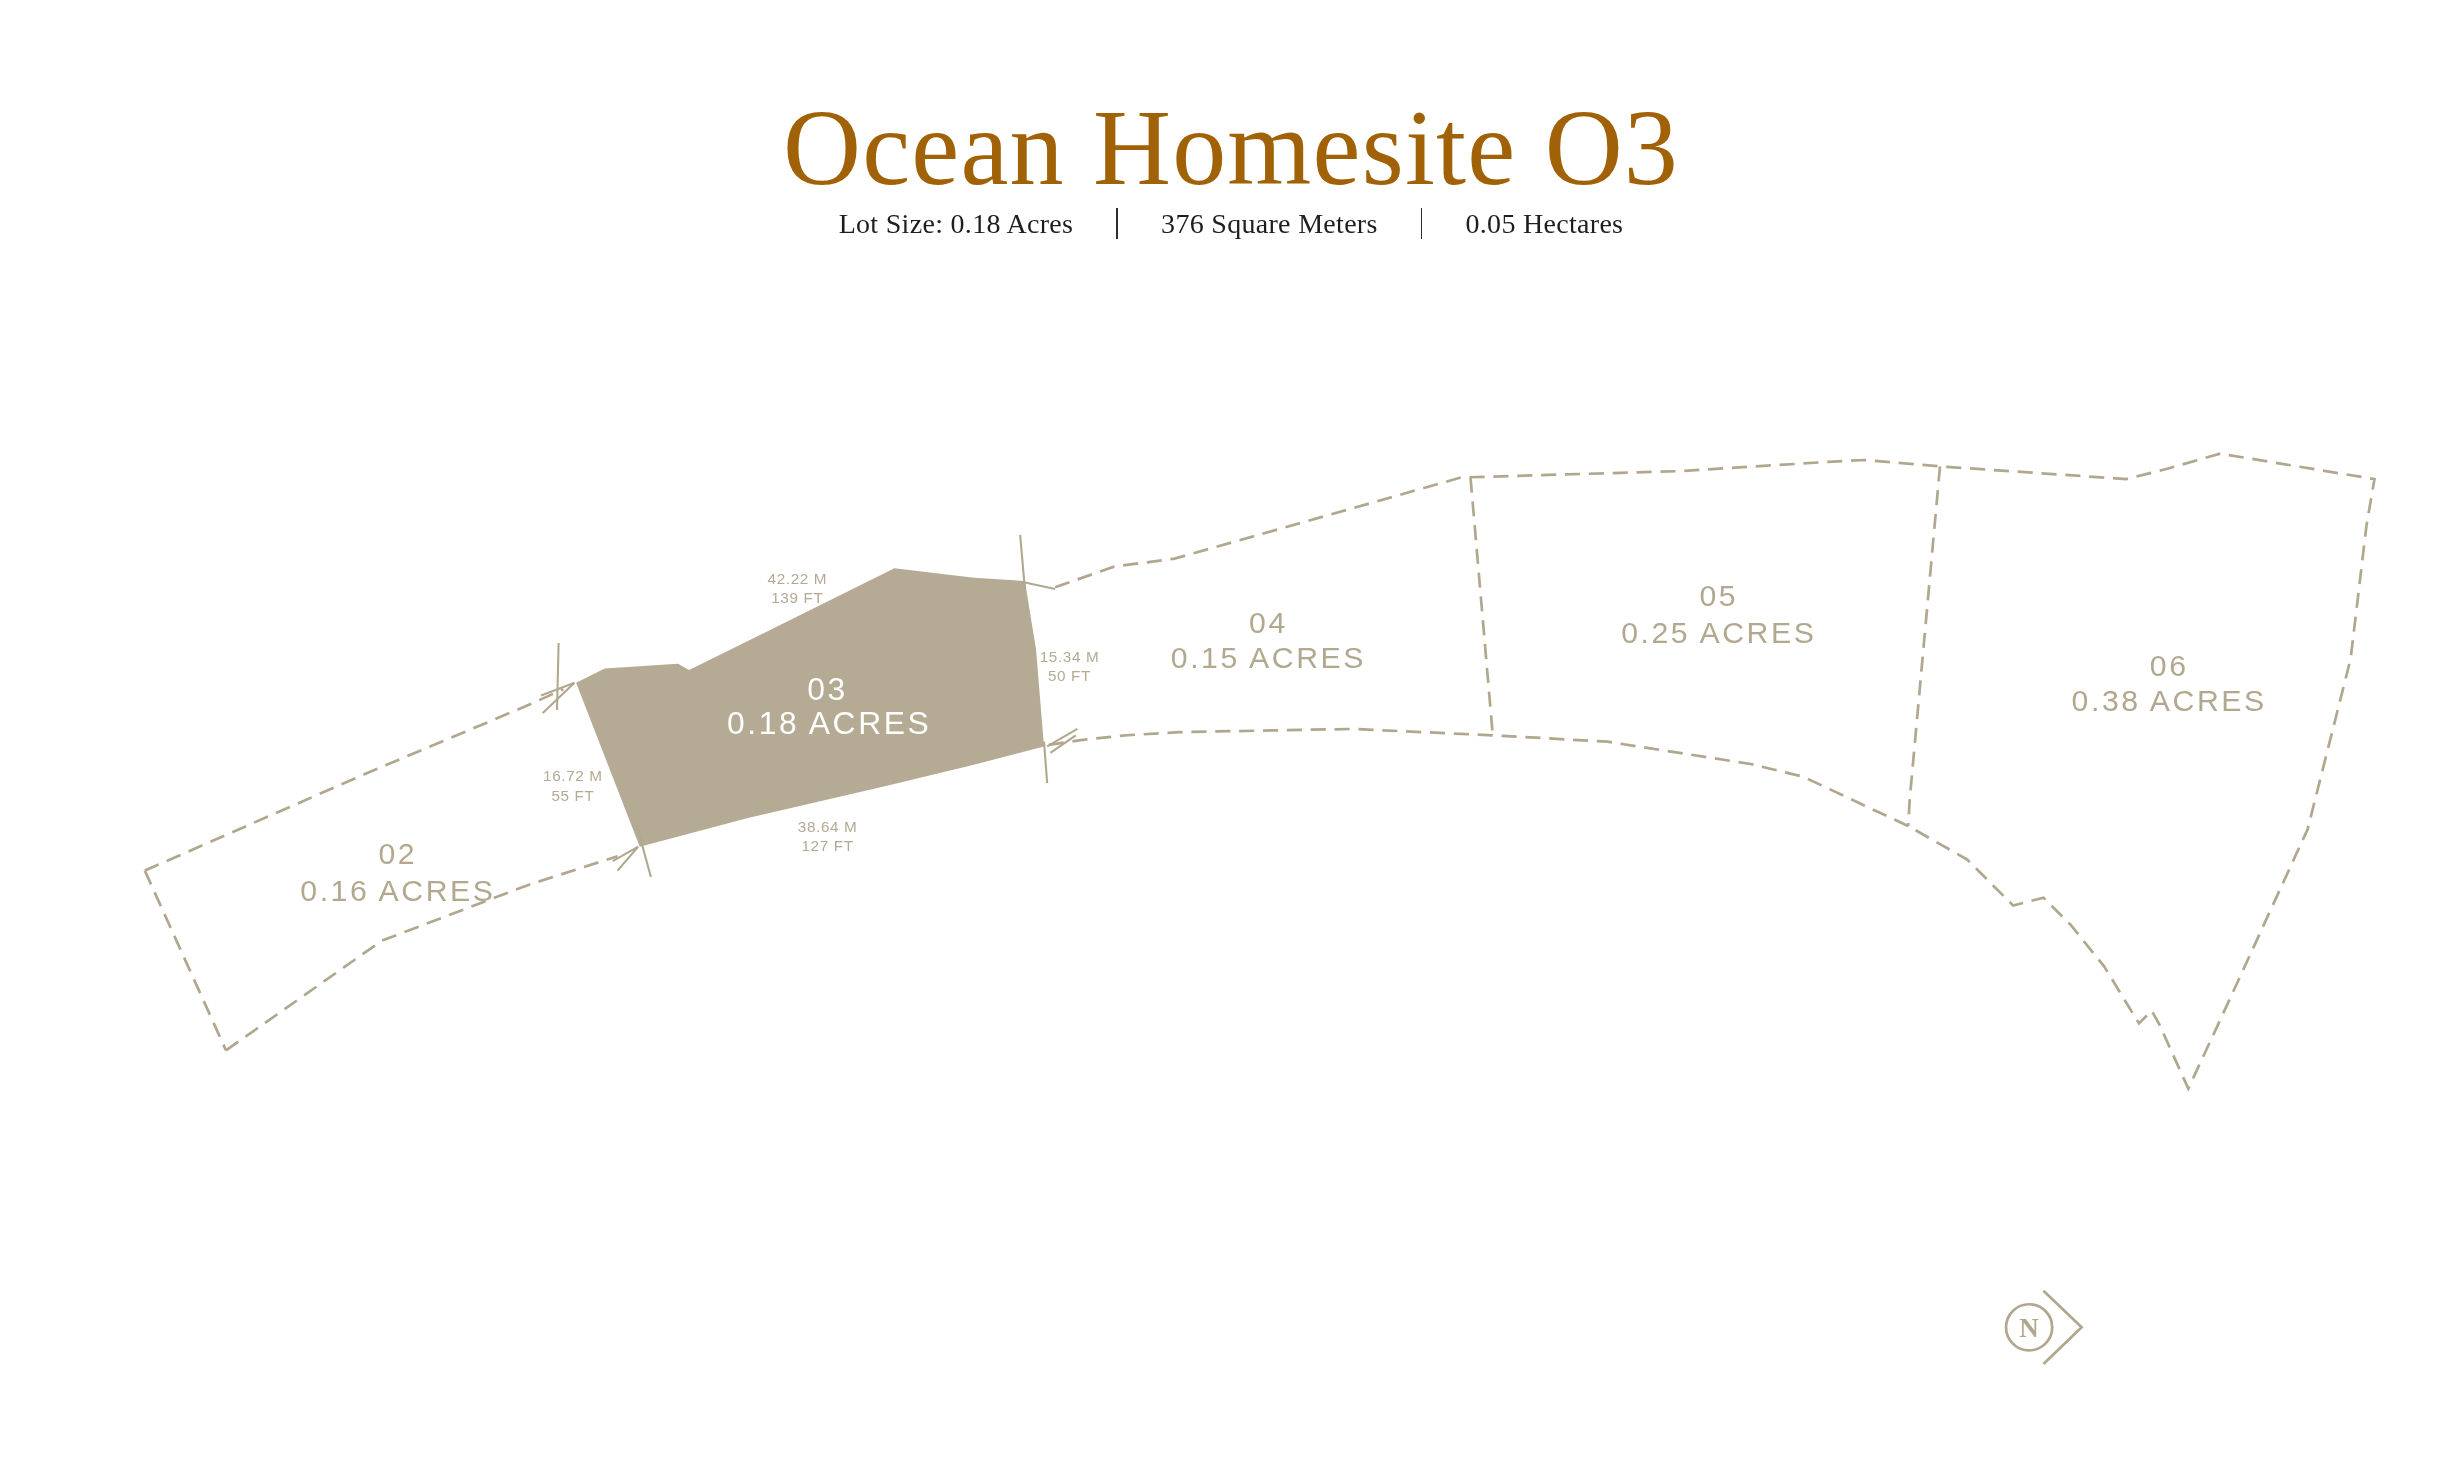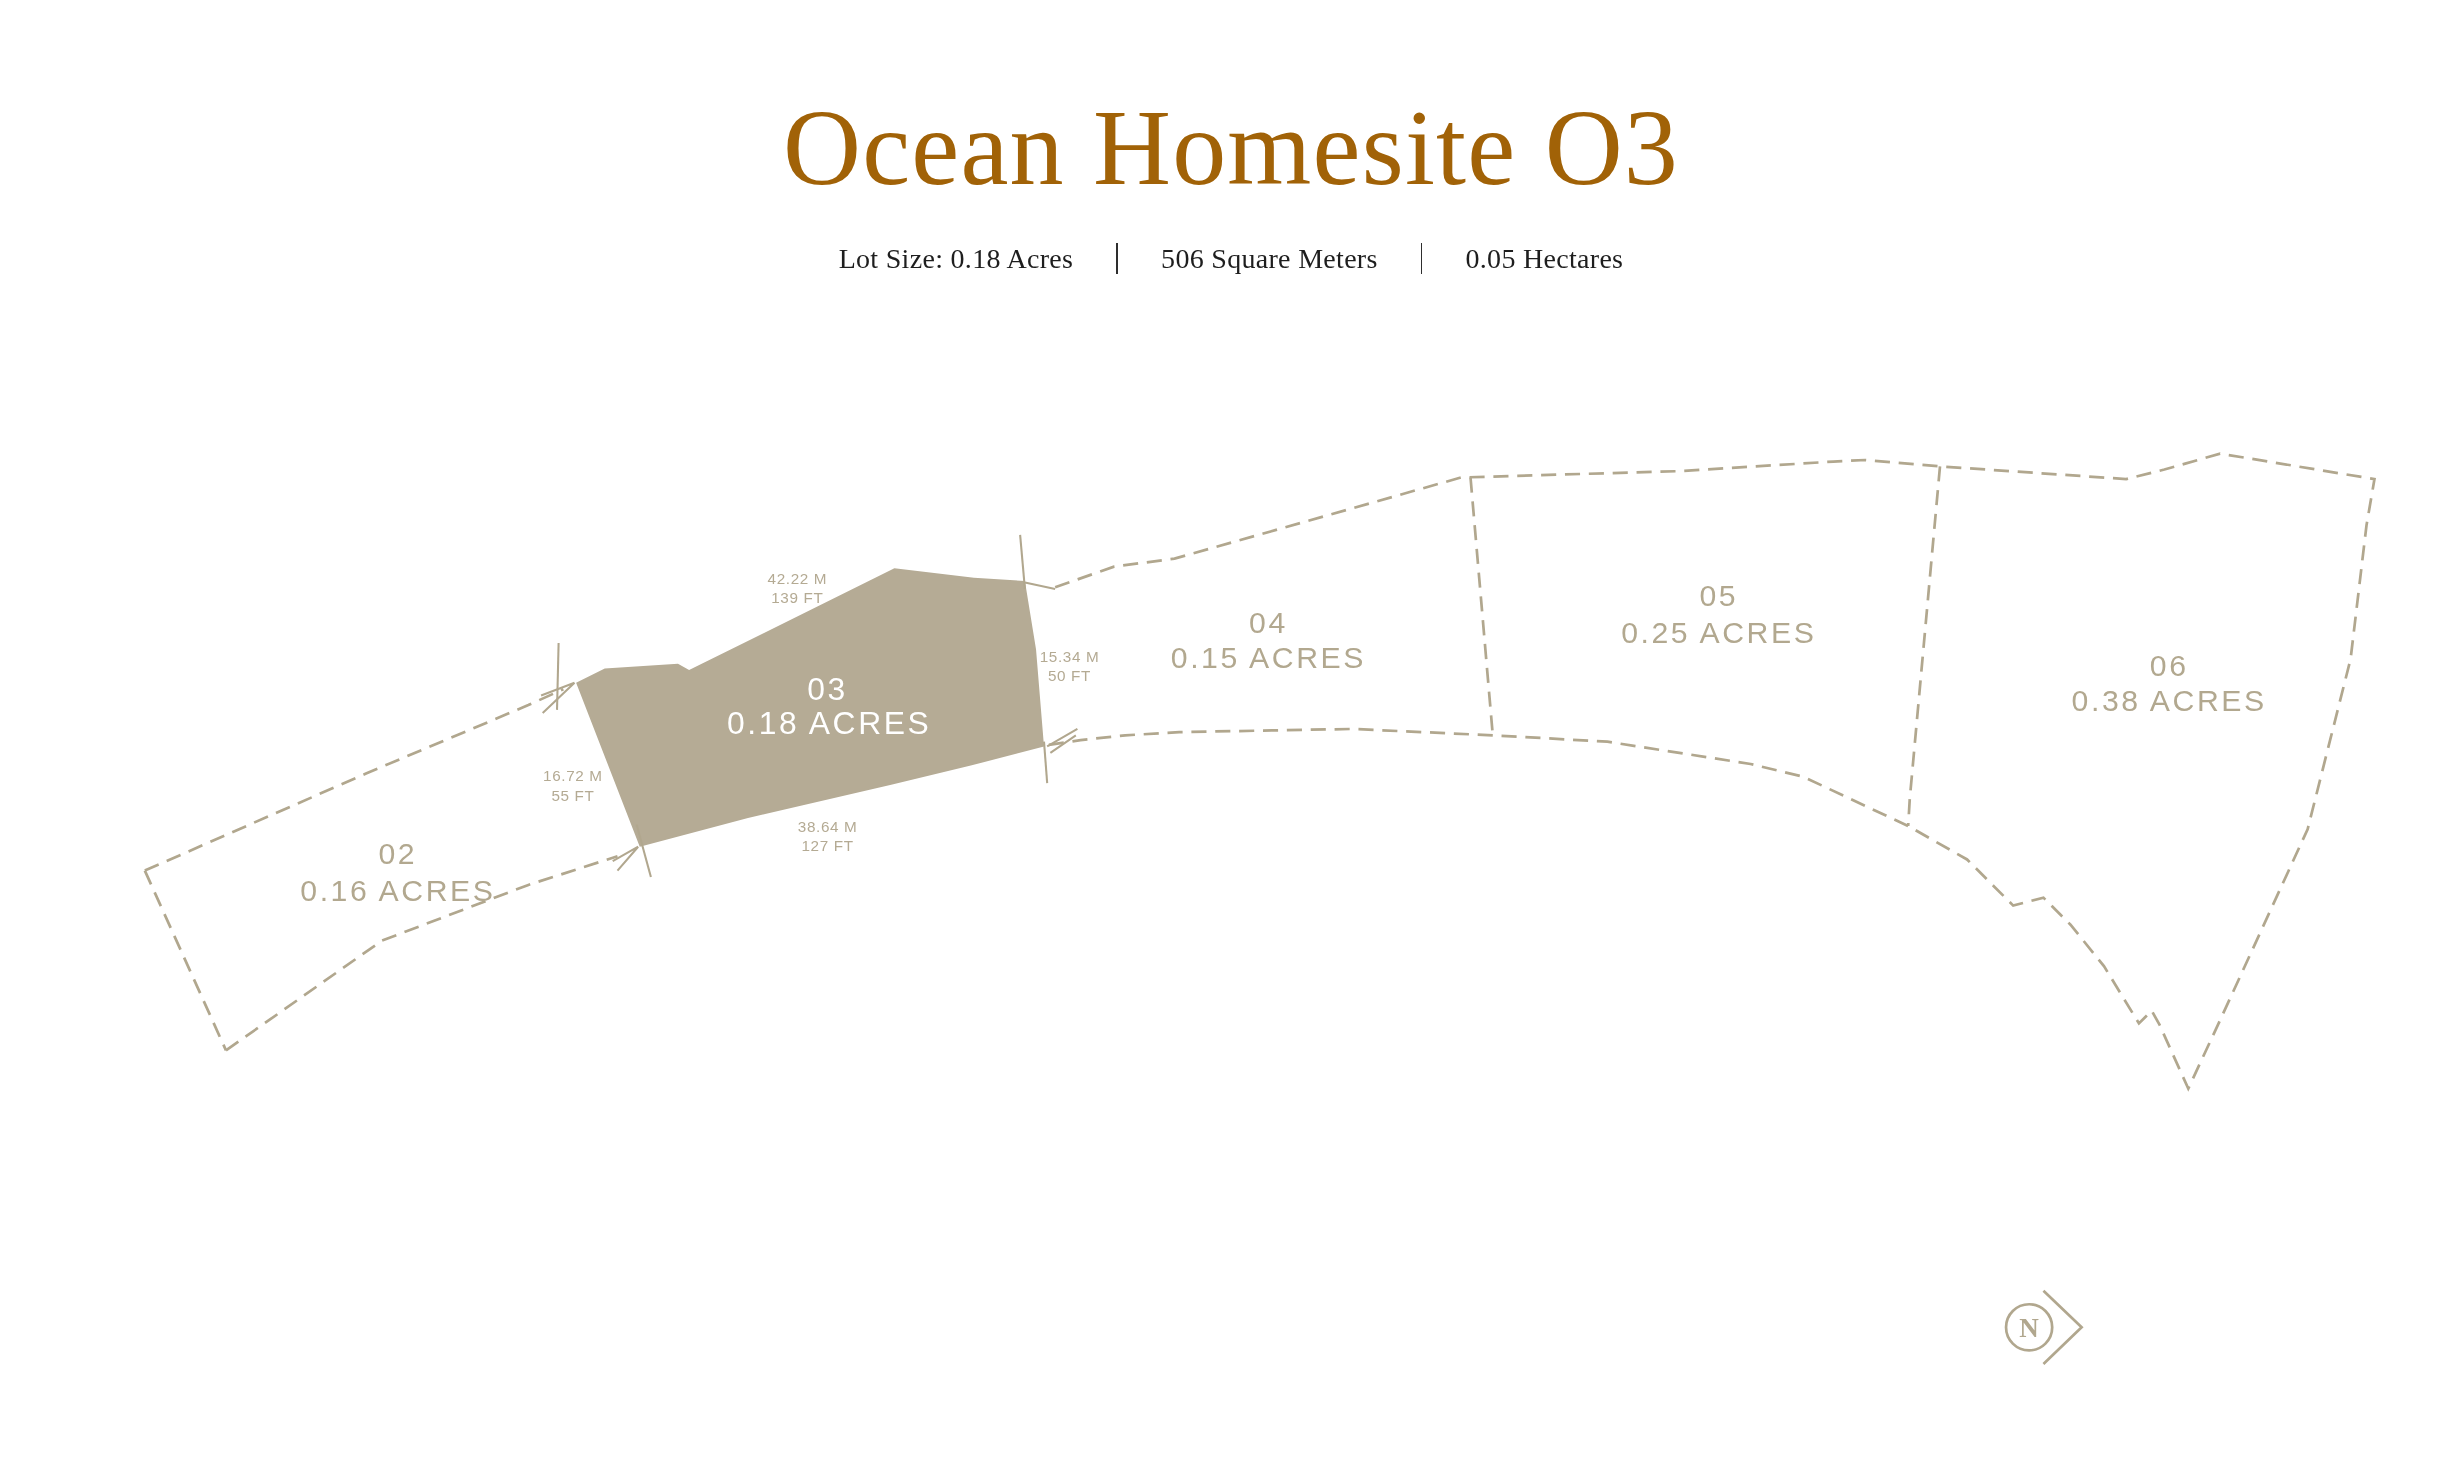--- a/index.html
+++ b/index.html
@@ -14,21 +14,20 @@
   header { position: absolute; top: 89px; left: 0; width: 100%; text-align: center; z-index: 2; }
   h1 {
     font-family: "Liberation Serif", "DejaVu Serif", serif;
     font-weight: 400;
     font-size: 108px;
     line-height: 1.1;
     letter-spacing: 1.2px;
     color: #a16207;
   }
   .stats {
-    margin-top: 35px;
     display: flex; justify-content: center; align-items: center;
     gap: 43px;
   }
   .stat {
     font-family: "Liberation Serif", "DejaVu Serif", serif;
     font-size: 28px;
     color: #1e1e1e;
     letter-spacing: 0.3px;
   }
   .sep { width: 1.8px; height: 31px; background: #2e2e2e; }
@@ -55,21 +54,21 @@
 </head>
 <body>
 
 <div class="page">
 
   <header>
     <h1>Ocean Homesite O3</h1>
     <div class="stats">
       <span class="stat">Lot Size: 0.18 Acres</span>
       <span class="sep"></span>
-      <span class="stat">506 Square Meters</span>
+      <span class="stat">376 Square Meters</span>
       <span class="sep"></span>
       <span class="stat">0.05 Hectares</span>
     </div>
   </header>
 
   <svg class="site-plan" width="2462" height="1477" viewBox="0 0 1547 928" xmlns="http://www.w3.org/2000/svg">
 
     <polygon class="lotfill" points="362,429 380,420 426,417 433,421 562,357 612,363 644,365 651,408 656,469 610,481 560,493 470,514 402,532"></polygon>
 
     <g>

